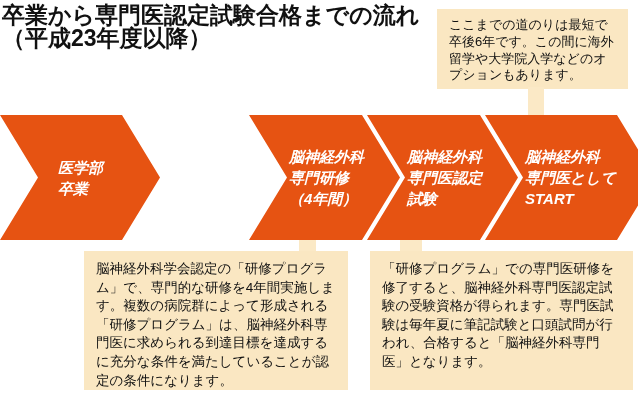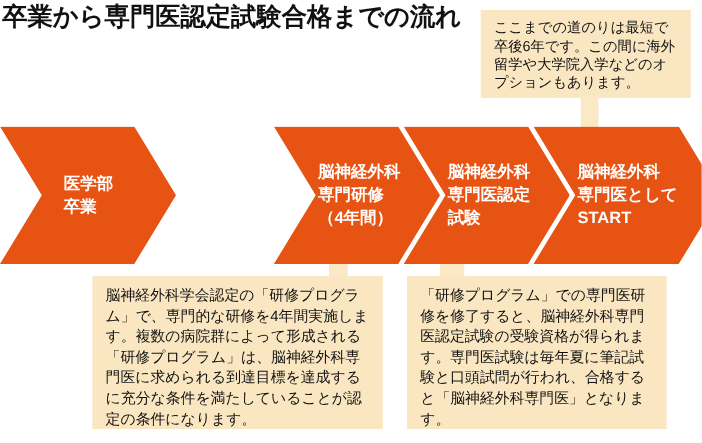--- a/index.html
+++ b/index.html
@@ -24,21 +24,21 @@
     box-sizing:border-box;
     background:#FAE7C2;
     padding:8px 12px;
     font-size:13px;line-height:16.8px;
   }
   .stem{position:absolute;background:#FBE9C6;z-index:0;}
   .stem-callout{left:528px;top:87px;width:16px;height:30px;}
   .stem-training{left:299px;top:239px;width:17px;height:13px;}
   .stem-exam{left:400px;top:239px;width:22px;height:13px;}
   
-  .flow{position:absolute;left:0;top:115px;width:638px;height:142px;z-index:1;}
+  .flow{position:absolute;left:0;top:115px;width:638px;height:142px;z-index:1;font-style:italic;}
   .arrow{
     position:absolute;top:0;height:125px;
     background:#E65312;
     clip-path:polygon(0 0, calc(100% - 38px) 0, 100% 50%, calc(100% - 38px) 100%, 0 100%, 38px 50%);
     display:flex;flex-direction:column;justify-content:center;
     box-sizing:border-box;
     color:#ffffff;font-weight:bold;font-size:15px;line-height:21px;
   }
   .arrow .arrow-label{white-space:pre-line;}
   .arrow-1{left:0;width:160px;padding-left:58px;}
@@ -51,29 +51,30 @@
     position:absolute;top:251px;height:139px;
     box-sizing:border-box;
     background:#FAE7C2;
     padding:9px 12px;
     font-size:13.5px;line-height:18.6px;
     color:#111111;
     z-index:0;
   }
   .note p{margin:0;}
   .note-training{left:84px;width:264px;}
-  .note-exam{left:370px;width:236px;}
+  .note-exam{left:370px;width:263px;}
 </style>
 </head>
 <body>
 
 <div class="stage">
 
   <div class="title">
     <div>卒業から専門医認定試験合格までの流れ</div>
+    <div>（平成23年度以降）</div>
   </div>
 
   <div class="callout">
     <span>ここまでの道のりは最短で卒後6年です。この間に海外留学や大学院入学などのオプションもあります。</span>
   </div>
   <div class="stem stem-callout"></div>
 
   <div class="stem stem-training"></div>
   <div class="stem stem-exam"></div>
 

